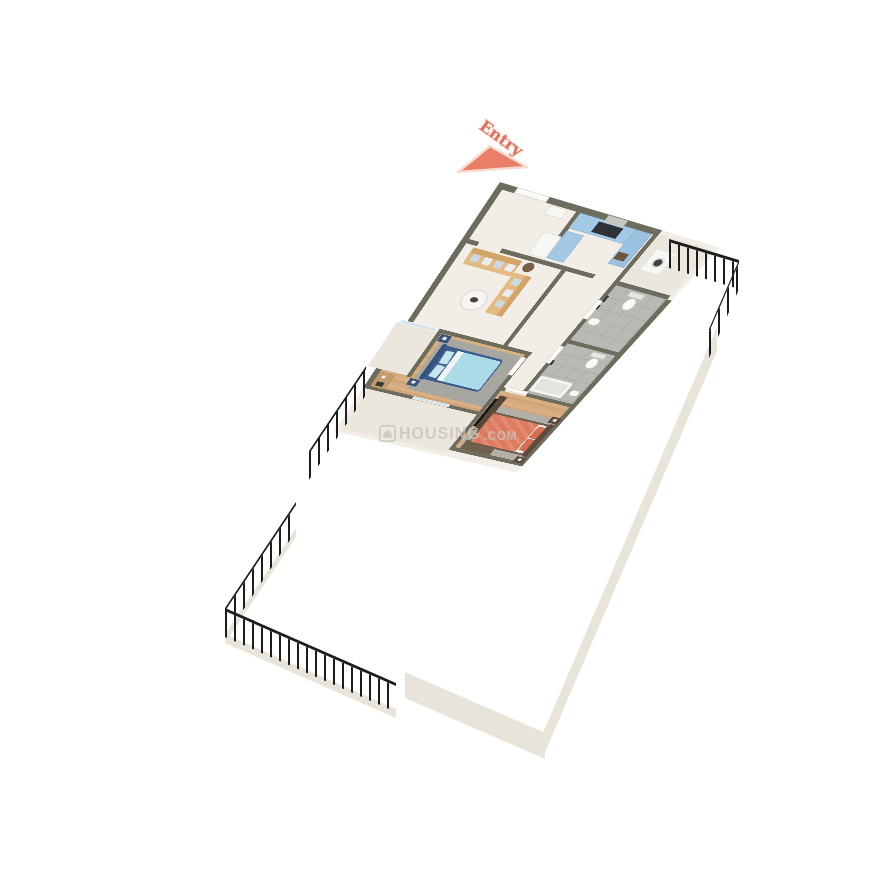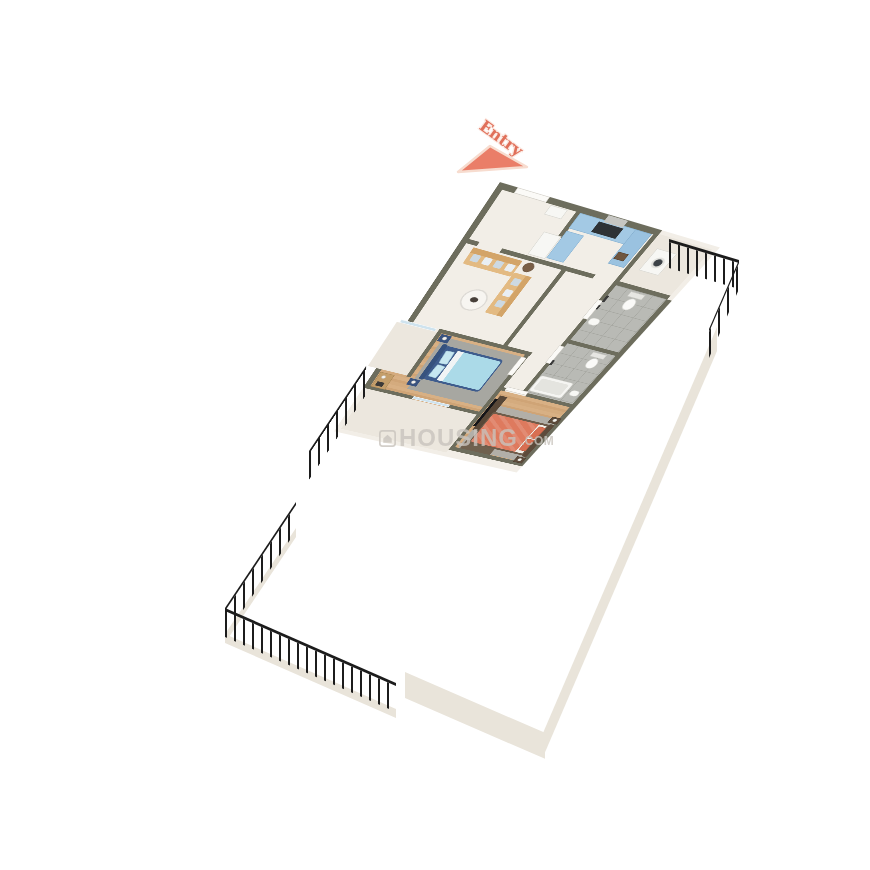--- a/index.html
+++ b/index.html
@@ -29,21 +29,21 @@
   .rug2{background:var(--rug_warm);}
   .fix{background:var(--tile_fixture);}
 
   
   .face{position:absolute;background:var(--wall_face);transform-origin:0 0;}
   .railing{position:absolute;height:26px;transform-origin:0 0;
            border-top:3px solid var(--railing);
            background:repeating-linear-gradient(90deg,var(--railing) 0 2px,transparent 2px 9px);}
   .watermark{position:absolute;left:379px;top:424px;display:flex;align-items:center;gap:3px;
              color:var(--watermark);opacity:.8;}
-  .watermark .brand{font-size:24px;font-weight:800;letter-spacing:1px;}
+  .watermark .brand{font-size:16px;font-weight:800;letter-spacing:1px;}
   .watermark .tld{font-size:12px;font-weight:700;margin-top:5px;letter-spacing:.5px;}
   .entry-label{position:absolute;left:487px;top:116px;transform:rotate(36deg);transform-origin:0 0;
                font-size:16px;font-weight:700;font-family:"DejaVu Serif",serif;color:var(--entry);
                text-shadow:-1px -1px 0 #fbe9e2,1px -1px 0 #fbe9e2,-1px 1px 0 #fbe9e2,1px 1px 0 #fbe9e2;}
   .lamp{background:#f4f3ef;border:1px solid #c9c7c0;border-radius:50%;}
   .pillow{border-radius:2px;}
 </style>
 </head>
 <body>
 

